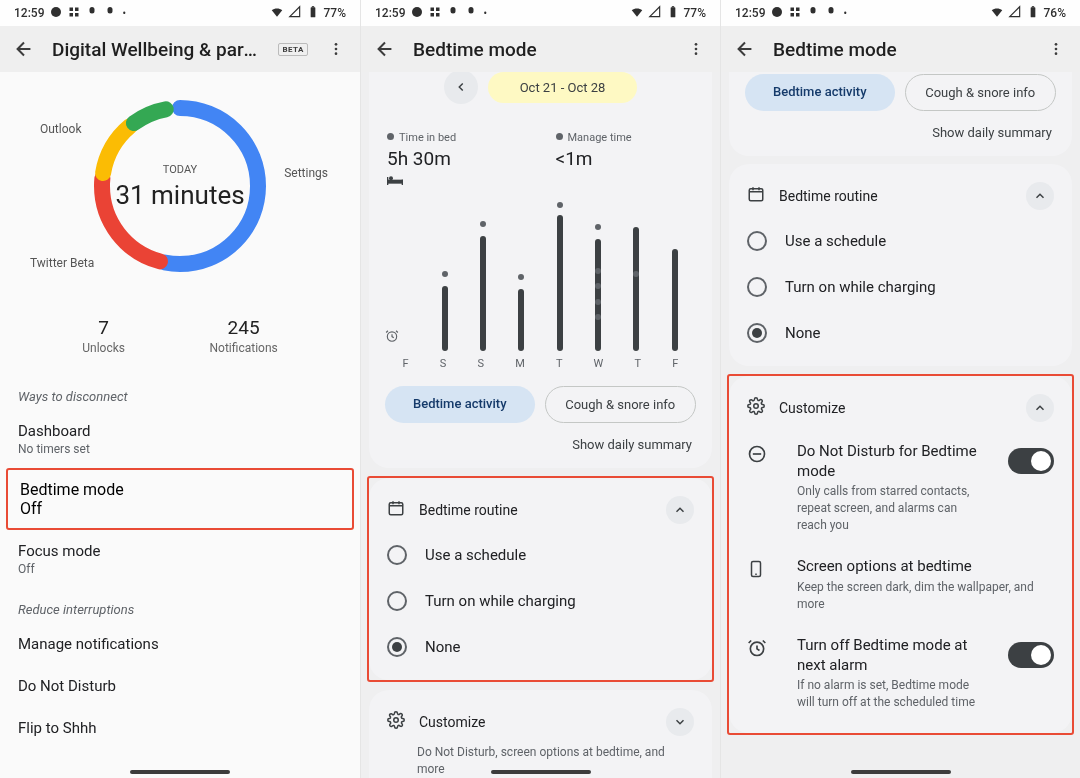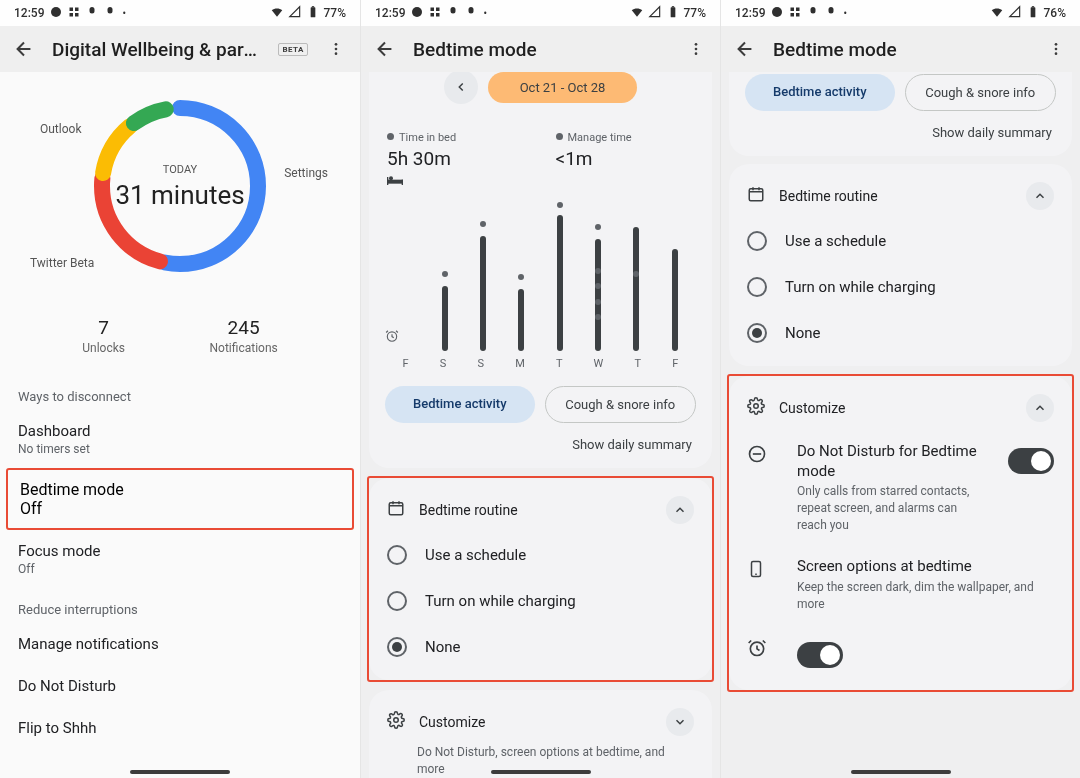--- a/index.html
+++ b/index.html
@@ -81,31 +81,31 @@
     display: flex; flex-direction: column;
     align-items: center; justify-content: center;
     font-size: 11px; color: #555;
   }
   .donut-center .big { font-size: 26px; font-weight: 400; color: #222; margin-top: 4px; }
   .donut-label { position: absolute; font-size: 12px; color: #555; }
   .stats-row { display: flex; justify-content: space-around; padding: 30px 40px 20px; }
   .stat { text-align: center; }
   .stat .num { font-size: 19px; color: #222; }
   .stat .lbl { font-size: 12px; color: #666; margin-top: 2px; }
-  .section-header { font-size: 13px; color: #5f6368; padding: 14px 18px 6px; }
+  .section-header { font-size: 13px; color: #5f6368; padding: 14px 18px 6px; font-style: italic; }
   .list-item { padding: 12px 18px; }
   .list-item .primary { font-size: 15px; color: #202124; }
   .list-item .secondary { font-size: 12px; color: #5f6368; margin-top: 2px; }
   .highlight-red { border: 2px solid #e94b35; border-radius: 3px; margin: 0 6px; padding: 10px 12px; }
 
   
   .card { background: #f3f3f5; border-radius: 20px; margin: 8px 0; padding: 10px 0; }
   .date-nav { display: flex; align-items: center; justify-content: center; gap: 10px; padding: 0 10px; }
   .date-chip {
-    background: #fdba74;
+    background: #fef9c3;
     border-radius: 18px;
     padding: 8px 32px;
     font-size: 13px;
     color: #3c4043;
   }
   .nav-circle {
     width: 34px; height: 34px;
     border-radius: 50%;
     background: #e8eaed;
     display: flex; align-items: center; justify-content: center;
@@ -609,19 +609,23 @@
           </div>
         </div>
 
         <div class="setting-row">
           <div class="icon-slot">
             <svg width="20" height="20" viewBox="0 0 24 24" fill="none" stroke="#3c4043" stroke-width="2">
                 <circle cx="12" cy="13" r="8"></circle>
                 <path d="M12 9v4l3 2M5 3L2 6m20 0l-3-3"></path>
               </svg>
           </div>
+          <div class="text-col">
+            <div class="title-t">Turn off Bedtime mode at next alarm</div>
+            <div class="sub-t">If no alarm is set, Bedtime mode will turn off at the scheduled time</div>
+          </div>
           <div class="toggle"></div>
         </div>
       </div>
     </div>
   </div>
   <div class="nav-handle"></div>
 </div>
 
 </body></html>

